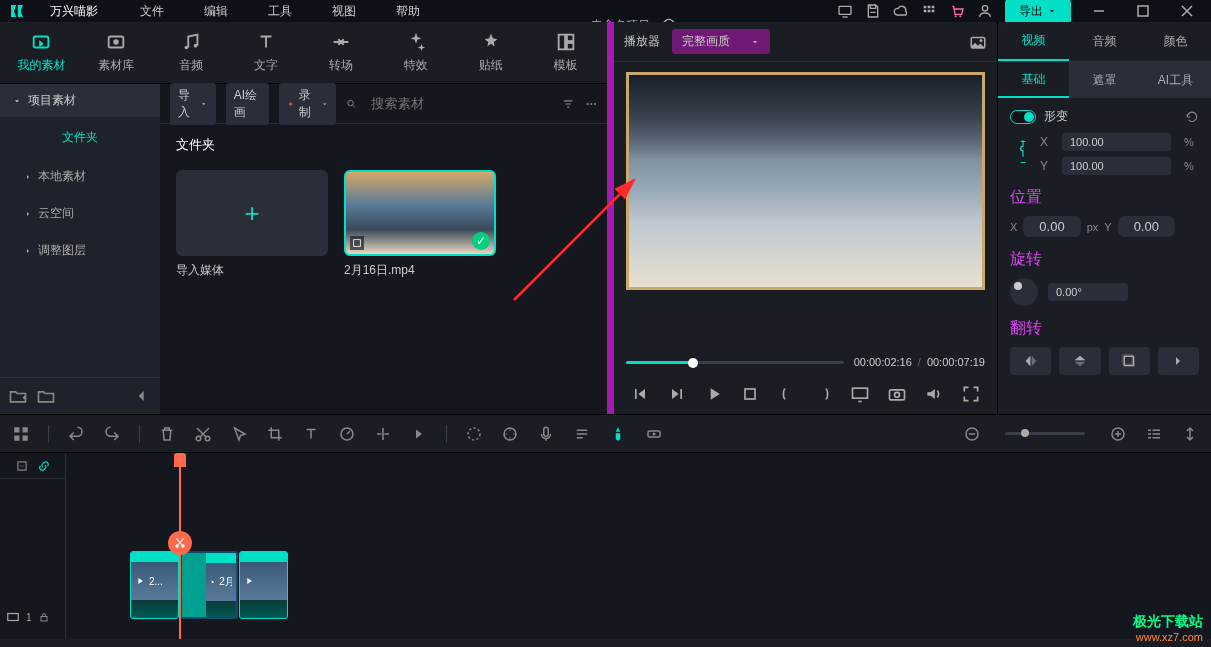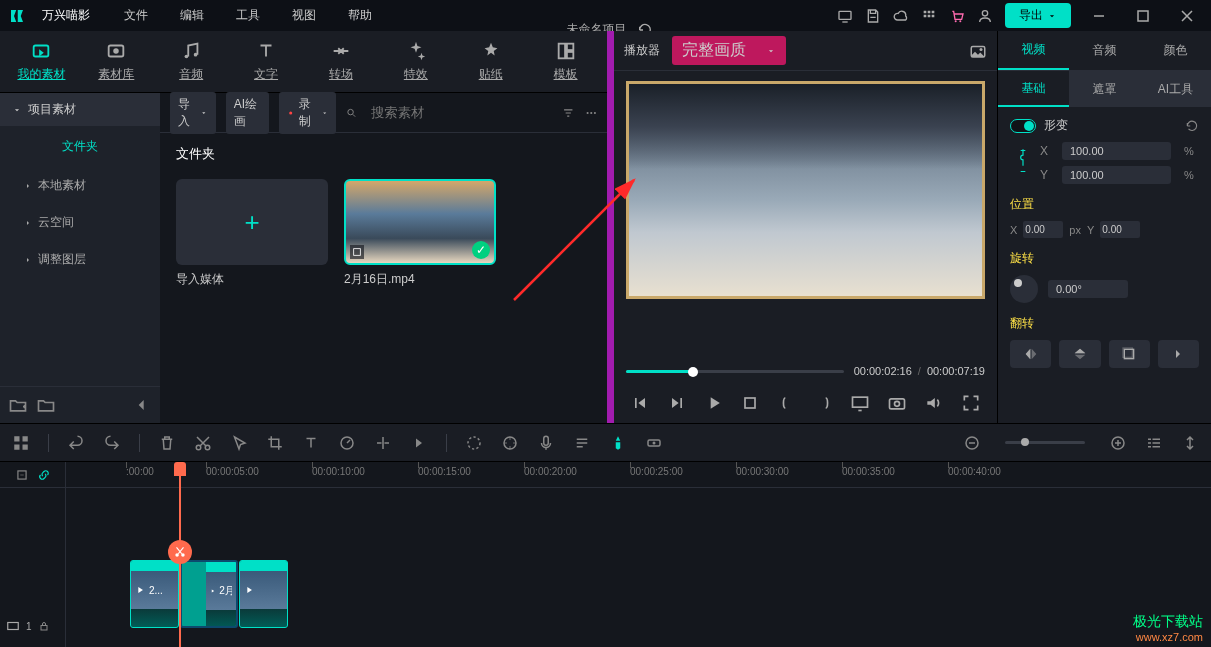--- a/index.html
+++ b/index.html
@@ -1,38 +1,38 @@
 <!DOCTYPE html>
 <html><head>
 <meta charset="utf-8">
 <style>
 * { box-sizing: border-box; margin: 0; padding: 0; font-family: "Microsoft YaHei", sans-serif; }
 body { background: #1a1d24; color: #ccc; font-size: 12px; width: 1211px; height: 647px; overflow: hidden; position: relative; }
 
 
-.titlebar { height: 31px; background: #0d1016; display: flex; align-items: center; padding: 0 8px; gap: 12px; }
+.titlebar { height: 22px; background: #0d1016; display: flex; align-items: center; padding: 0 8px; gap: 20px; }
 .app-logo { width: 18px; height: 18px; margin-right: 4px; }
 .app-name { color: #fff; font-size: 12px; margin-right: 12px; }
 .menu-item { color: #ccc; padding: 0 10px; cursor: pointer; }
 .title-center { flex: 1; text-align: center; display: flex; justify-content: center; align-items: center; gap: 10px; color: #aaa; margin-top: 28px; }
 .title-right { display: flex; align-items: center; gap: 12px; }
 .tb-icon { width: 16px; height: 16px; color: #aaa; cursor: pointer; }
 .export-btn { background: #00e0c7; color: #000; padding: 4px 14px; border-radius: 4px; display: flex; align-items: center; gap: 4px; cursor: pointer; font-size: 12px; }
 .win-ctrl { width: 32px; height: 22px; display: flex; align-items: center; justify-content: center; cursor: pointer; color: #aaa; }
 
 
 .main { display: flex; height: 392px; }
 
 
 .media-panel { width: 607px; background: #1a1d24; }
 .media-tabs { height: 62px; display: flex; align-items: center; padding: 0 4px; gap: 0; border-bottom: 1px solid #000; }
 .mtab { width: 75px; display: flex; flex-direction: column; align-items: center; gap: 4px; cursor: pointer; color: #aaa; }
 .mtab.active { color: #00e0c7; }
 .mtab-icon { width: 22px; height: 22px; display: flex; align-items: center; justify-content: center; }
-.mtab-label { font-size: 12px; text-decoration: underline; }
+.mtab-label { font-size: 12px; }
 
 .media-body { display: flex; height: 330px; }
 .media-sidebar { width: 160px; background: #1e222a; display: flex; flex-direction: column; }
 .ms-header { background: #2a2e38; padding: 8px 12px; display: flex; align-items: center; gap: 6px; cursor: pointer; }
 .ms-item { padding: 10px 1px; cursor: pointer; display: flex; align-items: center; gap: 6px; color: #aaa; }
 .ms-item.sub { padding-left: 24px; }
 .ms-item.active { color: #00e0c7; text-align: center; justify-content: center; padding: 12px 0; }
 .ms-footer { margin-top: auto; display: flex; padding: 8px; gap: 8px; border-top: 1px solid #2a2e38; }
 .ms-footer-icon { width: 20px; height: 20px; cursor: pointer; color: #888; }
 .ms-footer-right { margin-left: auto; }
@@ -48,21 +48,21 @@
 .mc-thumb.import { background: #2a2e38; }
 .mc-thumb.clip { border: 2px solid #00e0c7; background: linear-gradient(180deg,#d4a76a 0%,#5a7b9a 40%,#3a4a5a 70%,#e8d8c0 100%); overflow: hidden; }
 .mc-check { position: absolute; right: 4px; bottom: 4px; width: 18px; height: 18px; background: #00d080; border-radius: 50%; display: flex; align-items: center; justify-content: center; color: #fff; font-size: 12px; }
 .mc-mark { position: absolute; left: 4px; bottom: 4px; width: 14px; height: 14px; background: #1a1d24aa; display:flex;align-items:center;justify-content:center; }
 .mc-caption { margin-top: 6px; color: #ccc; font-size: 12px; }
 .plus-icon { color: #00e0c7; font-size: 26px; font-weight: 300; }
 
 
 .preview-panel { width: 390px; background: #1a1d24; border-left: 7px solid #a21caf; display: flex; flex-direction: column; }
 .pv-header { height: 40px; display: flex; align-items: center; padding: 0 10px; gap: 12px; border-bottom: 1px solid #2a2e38; }
-.pv-quality { background: #be185d; padding: 4px 10px; border-radius: 3px; display: flex; align-items: center; gap: 20px; cursor: pointer; font-size: 16px; }
+.pv-quality { background: #701a75; padding: 4px 10px; border-radius: 3px; display: flex; align-items: center; gap: 20px; cursor: pointer; font-size: 12px; }
 .pv-snap { margin-left: auto; width: 18px; height: 18px; cursor: pointer; }
 .pv-video { flex: 1; padding: 10px 12px; display: flex; align-items: flex-start; justify-content: center; position: relative; }
 .pv-frame-wrap { width: 360px; height: 218px; border: 3px solid #c9a86a; position: relative; overflow: hidden; }
 .pv-frame { width: 100%; height: 100%; background: linear-gradient(180deg,#5a6a7a 0%,#7a8a9a 35%,#9aaab8 55%,#c0c8d0 70%,#e8e0d0 100%); position: relative; }
 .pv-crowd { position:absolute; top:0; left:0; right:0; height:40%; background: linear-gradient(180deg,#1a2028 0%,#3a4250 50%,transparent 100%); display:flex; }
 .pv-arrow { position: absolute; left: 504px; top: 172px; width: 140px; height: 135px; pointer-events: none; }
 .pv-progress { height: 24px; padding: 0 12px; display: flex; align-items: center; gap: 10px; }
 .pv-bar { flex: 1; height: 3px; background: #3a3e48; border-radius: 2px; position: relative; }
 .pv-bar-fill { width: 31%; height: 100%; background: #00e0c7; border-radius: 2px; position: relative; }
 .pv-bar-handle { position: absolute; right: -5px; top: -3px; width: 10px; height: 10px; background: #fff; border-radius: 50%; }
@@ -82,24 +82,24 @@
 .props-body { padding: 10px 12px; }
 .prop-section { margin-bottom: 12px; }
 .prop-row { display: flex; align-items: center; gap: 8px; margin-bottom: 8px; }
 .toggle { width: 26px; height: 14px; background: #101318; border: 1px solid #00e0c7; border-radius: 8px; position: relative; cursor: pointer; }
 .toggle .knob { position: absolute; right: 1px; top: 1px; width: 10px; height: 10px; background: #00e0c7; border-radius: 50%; }
 .prop-label { color: #ccc; font-size: 12px; }
 .prop-input-row { display: flex; align-items: center; gap: 8px; padding-left: 30px; margin-bottom: 6px; }
 .prop-axis { width: 14px; color: #888; }
 .prop-val { flex: 1; background: #2a2e38; padding: 3px 8px; border-radius: 3px; color: #ccc; font-size: 11px; }
 .prop-unit { width: 20px; color: #888; font-size: 11px; text-align: center; }
-.prop-title { color: #fde047; font-size: 12px; margin: 8px 0; }
+.prop-title { color: #d946ef; font-size: 16px; margin: 8px 0; }
 .px-row { display: flex; align-items: center; gap: 6px; }
 .px-row .lbl { color: #888; font-size: 11px; }
-.px-row .num { background: #2a2e38; padding: 3px 2px; border-radius: 2px; font-size: 10px; min-width: 40px; }
+.px-row .num { background: #2a2e38; padding: 3px 16px; border-radius: 7px; font-size: 13px; min-width: 40px; }
 .px-row .unit { color: #888; font-size: 11px; }
 .rotate-row { display: flex; align-items: center; gap: 10px; }
 .rotate-dial { width: 28px; height: 28px; background: #2a2e38; border-radius: 50%; position: relative; }
 .rotate-dial::after { content:''; position:absolute; left:4px; top:4px; width:8px; height:8px; background:#ccc; border-radius:50%; }
 .flip-row { display: flex; gap: 8px; }
 .flip-btn { flex: 1; background: #2a2e38; padding: 6px; border-radius: 4px; display: flex; align-items: center; justify-content: center; cursor: pointer; }
 .reset-icon { margin-left: auto; cursor: pointer; color: #888; }
 .link-icon { position:absolute; left:10px; color:#00e0c7; }
 
 
@@ -123,21 +123,21 @@
 .tl-playhead-head { position: absolute; left: -5px; top: 0; width: 12px; height: 14px; background: #ff6a4d; border-radius: 3px 3px 0 0; }
 .tl-scissor { position: absolute; left: -11px; top: 78px; width: 24px; height: 24px; background: #ff6a4d; border-radius: 50%; display: flex; align-items: center; justify-content: center; }
 .tl-clips { position: absolute; top: 98px; left: 64px; display: flex; height: 68px; }
 .tl-clip { position: relative; height: 68px; background: #00a090; border: 1px solid #00e0c7; border-radius: 3px; overflow: hidden; margin-right: 1px; }
 .tl-clip.sel { border: 2px solid #0c4a6e; padding-left: 24px; }
 .tl-clip-top { height: 10px; background: #00e0c7; }
 .tl-clip-mid { height: 38px; background: linear-gradient(180deg,#3a5a7a,#5a7a9a); display: flex; align-items: center; gap: 4px; padding: 0 4px; }
 .tl-clip-wave { height: 20px; background: linear-gradient(180deg,#0a3a3a,#00605a); }
 .tl-clip-name { color: #fff; font-size: 10px; white-space: nowrap; overflow: hidden; }
 .watermark { position: absolute; right: 8px; bottom: 4px; z-index: 10; text-align: right; }
-.wm-logo { color: #00ff88; font-size: 14px; font-weight: normal; }
+.wm-logo { color: #00ff88; font-size: 14px; font-weight: bold; }
 .wm-url { color: #ff8844; font-size: 11px; }
 
 svg { display: block; }
 </style>
 </head>
 <body>
 
 <div class="titlebar">
   <svg class="app-logo" viewBox="0 0 24 24">
       <path fill="#00e0c7" d="M4 4h7l-3 8 3 8H4zM13 4h7l-3 8 3 8h-7z"></path>
@@ -642,31 +642,20 @@
           <rect x="3" y="6" width="18" height="12" fill="none" stroke="currentColor" stroke-width="2"></rect>
         </svg>
       <span style="color:#aaa;font-size:10px">1</span>
       <svg width="12" height="12" viewBox="0 0 24 24" style="color:#888">
           <rect x="6" y="11" width="12" height="9" fill="none" stroke="currentColor" stroke-width="2"></rect>
           <path fill="none" stroke="currentColor" stroke-width="2" d="M9 11V8a3 3 0 0 1 6 0v3"></path>
         </svg>
     </div>
   </div>
   <div class="tl-main">
-    <div class="tl-ruler">
-      <span class="tl-tick" style="left:60px">:00:00</span>
-      <span class="tl-tick" style="left:140px">00:00:05:00</span>
-      <span class="tl-tick" style="left:246px">00:00:10:00</span>
-      <span class="tl-tick" style="left:352px">00:00:15:00</span>
-      <span class="tl-tick" style="left:458px">00:00:20:00</span>
-      <span class="tl-tick" style="left:564px">00:00:25:00</span>
-      <span class="tl-tick" style="left:670px">00:00:30:00</span>
-      <span class="tl-tick" style="left:776px">00:00:35:00</span>
-      <span class="tl-tick" style="left:882px">00:00:40:00</span>
-    </div>
     <div class="tl-playhead">
       <div class="tl-playhead-head"></div>
       <div class="tl-scissor">
           <svg width="14" height="14" viewBox="0 0 24 24">
             <circle cx="7" cy="17" r="3" fill="#fff"></circle>
             <circle cx="17" cy="17" r="3" fill="#fff"></circle>
             <path stroke="#fff" stroke-width="2" d="M9 15L18 4M15 15L6 4"></path>
           </svg>
         </div>
     </div>

